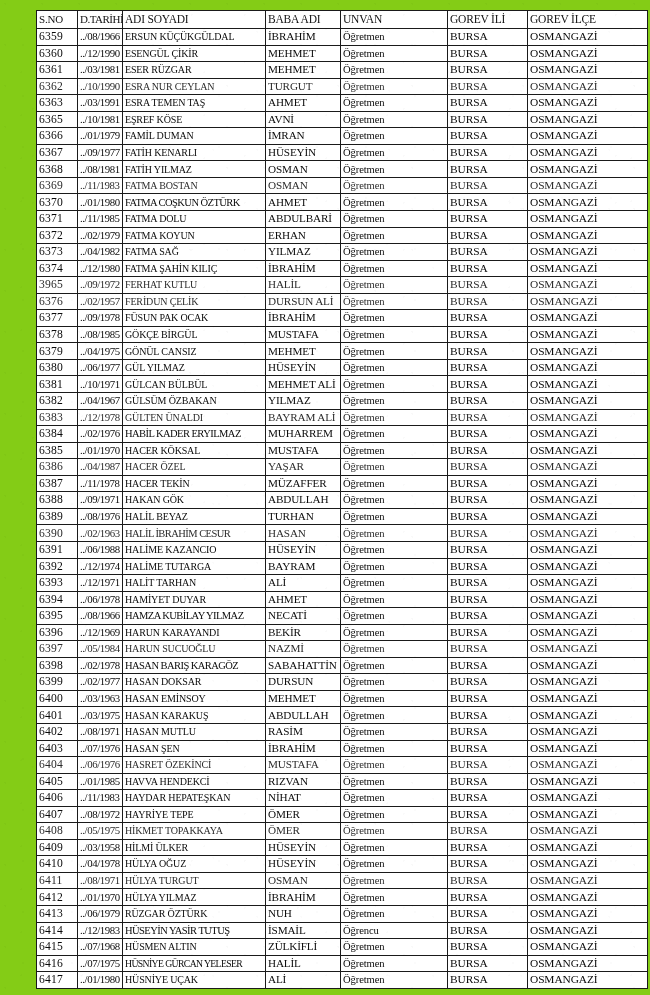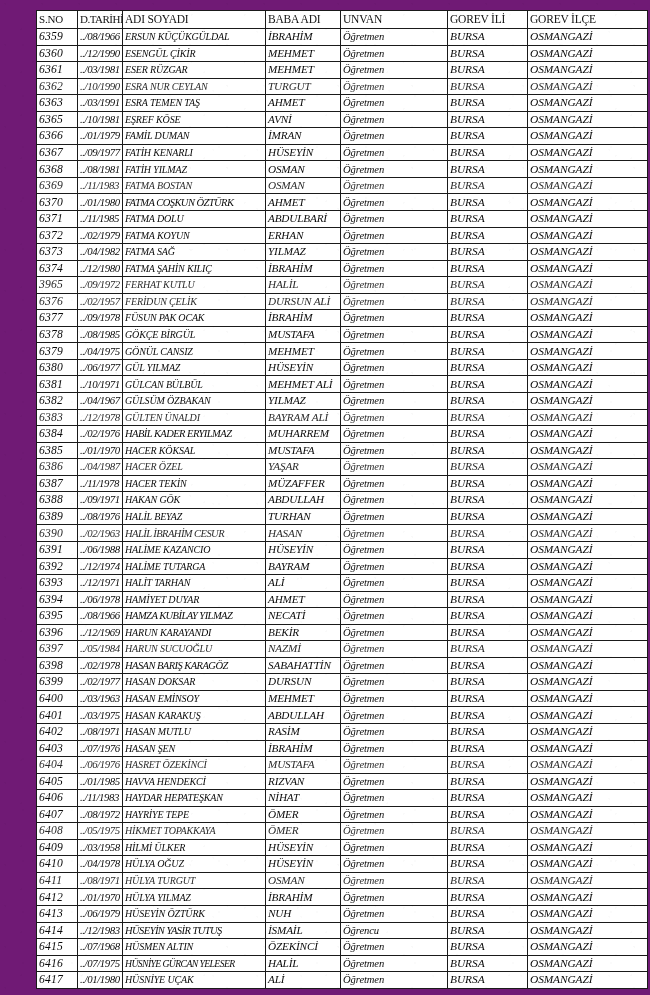--- a/index.html
+++ b/index.html
@@ -13,21 +13,21 @@
     font-family: "Liberation Serif", serif;
     color: #121212;
     overflow: hidden;
   }
 
   
   #scan-page {
     position: relative;
     width: 650px;
     height: 995px;
-    background: #701a75;
+    background: #84cc16;
   }
 
   
   #scan-grain {
     position: absolute;
     inset: 0;
     pointer-events: none;
     background:
       radial-gradient(circle at 14% 9%, rgba(0,0,0,0.030) 0 1px, transparent 1px),
       radial-gradient(circle at 62% 31%, rgba(0,0,0,0.025) 0 1px, transparent 1px),
@@ -68,21 +68,21 @@
     height: 17px;
     line-height: 17px;
     font-weight: bold;
     font-size: 11.5px;
     letter-spacing: -0.2px;
   }
   thead th.h-sno      { font-size: 11px; }
   thead th.h-dtarihi  { font-size: 11px; letter-spacing: -0.5px; }
 
   
-  tbody tr { height: 15.55px; font-style: italic; }
+  tbody tr { height: 15.55px; }
   tbody td {
     height: 15.55px;
     line-height: 15.3px;
     font-size: 11.4px;
     letter-spacing: -0.1px;
   }
 
   
   col.c-sno     { width: 41px;  }
   col.c-dtarihi { width: 45px;  }
@@ -641,40 +641,40 @@
             <td class="c-dtarihi">../01/1970</td>
             <td class="c-ad">HÜLYA YILMAZ</td>
             <td class="c-baba">İBRAHİM</td>
             <td class="c-unvan">Öğretmen</td>
             <td class="c-il">BURSA</td>
             <td class="c-ilce">OSMANGAZİ</td>
           </tr>
           <tr class="ink-dark">
             <td class="c-sno">6413</td>
             <td class="c-dtarihi">../06/1979</td>
-            <td class="c-ad">HÜSEYİN ÖZTÜRK</td>
+            <td class="c-ad">RÜZGAR ÖZTÜRK</td>
             <td class="c-baba">NUH</td>
             <td class="c-unvan">Öğretmen</td>
             <td class="c-il">BURSA</td>
             <td class="c-ilce">OSMANGAZİ</td>
           </tr>
           <tr class="ink-dark">
             <td class="c-sno">6414</td>
             <td class="c-dtarihi">../12/1983</td>
             <td class="c-ad squeeze">HÜSEYİN YASİR TUTUŞ</td>
             <td class="c-baba">İSMAİL</td>
             <td class="c-unvan">Öğrencu</td>
             <td class="c-il">BURSA</td>
             <td class="c-ilce">OSMANGAZİ</td>
           </tr>
           <tr class="ink-dark">
             <td class="c-sno">6415</td>
             <td class="c-dtarihi">../07/1968</td>
             <td class="c-ad">HÜSMEN ALTIN</td>
-            <td class="c-baba">ÖZEKİNCİ</td>
+            <td class="c-baba">ZÜLKİFLİ</td>
             <td class="c-unvan">Öğretmen</td>
             <td class="c-il">BURSA</td>
             <td class="c-ilce">OSMANGAZİ</td>
           </tr>
           <tr class="ink-dark">
             <td class="c-sno">6416</td>
             <td class="c-dtarihi">../07/1975</td>
             <td class="c-ad squeeze2">HÜSNİYE GÜRCAN YELESER</td>
             <td class="c-baba">HALİL</td>
             <td class="c-unvan">Öğretmen</td>

